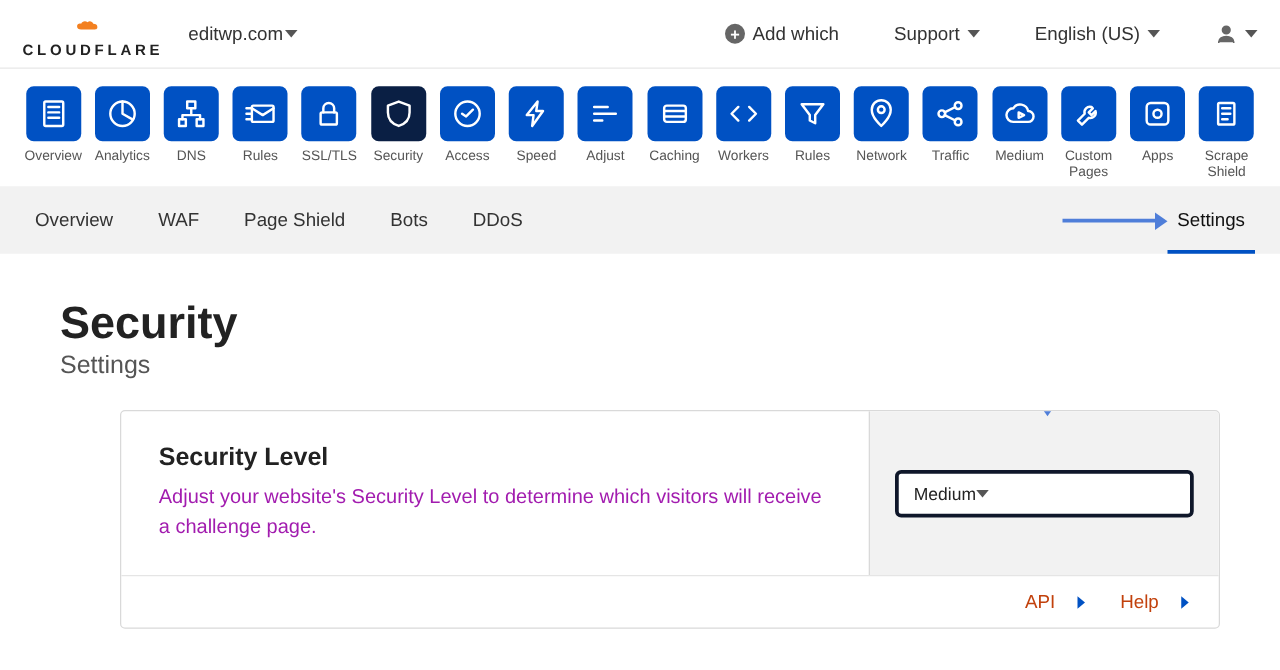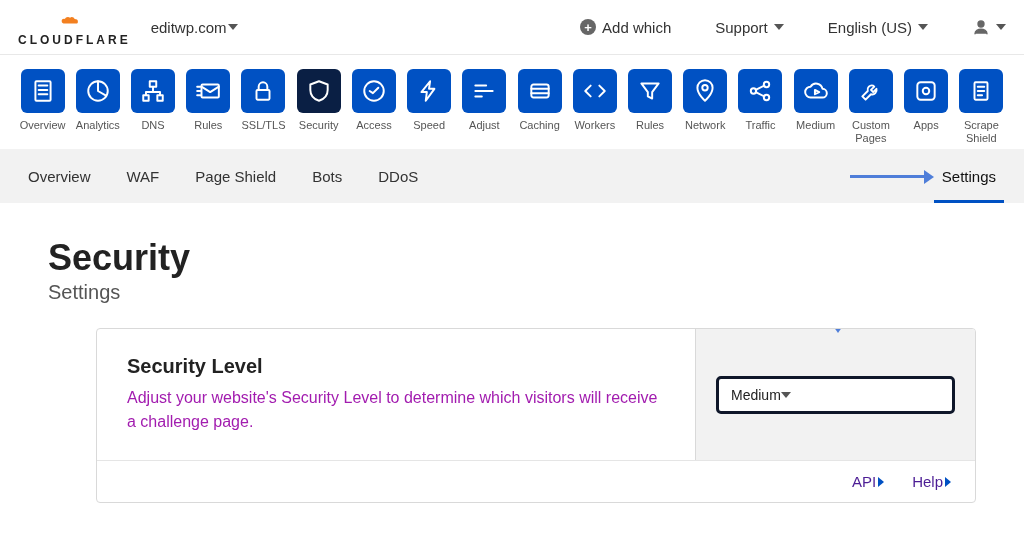--- a/index.html
+++ b/index.html
@@ -36,21 +36,21 @@
   .card-left { padding: 26px 30px; flex: 1; }
   .card-left h3 { font-size: 20px; font-weight: 700; margin-bottom: 8px; }
   .card-left p { font-size: 16px; color: #a21caf; line-height: 1.5; }
   .card-right { width: 280px; background: #f2f2f2; border-left: 1px solid #d9d9d9; display: flex; align-items: center; justify-content: center; position: relative; padding: 20px; }
   .select { width: 100%; height: 38px; border: 3px solid #0f172a; border-radius: 5px; background: #fff; padding: 0 12px; display: flex; align-items: center; font-size: 14px; cursor: pointer; }
   .arrow-down { width: 4px; height: 58px; background: #4f7ed9; position: absolute; top: -58px; left: 50%; }
   .arrow-down::before { content: ""; position: absolute; top: -4px; left: -3px; width: 10px; height: 4px; background: #4f7ed9; border-radius: 2px; }
   .arrow-down::after { content: ""; position: absolute; bottom: -4px; left: -5px; border-top: 10px solid #4f7ed9; border-left: 7px solid transparent; border-right: 7px solid transparent; }
 
   .card-foot { border-top: 1px solid #e5e5e5; display: flex; justify-content: flex-end; gap: 28px; padding: 12px 24px; }
-  .foot-link { color: #4c1d95; font-size: 15px; font-weight: 500; cursor: pointer; display: flex; align-items: center; gap: 2px; }
+  .foot-link { color: #c2410c; font-size: 15px; font-weight: 500; cursor: pointer; display: flex; align-items: center; gap: 18px; }
   .tri-right { width: 0; height: 0; border-top: 5px solid transparent; border-bottom: 5px solid transparent; border-left: 6px solid #0051c3; display: inline-block; }
 
   svg { width: 26px; height: 26px; stroke: #fff; stroke-width: 1.8; fill: none; stroke-linecap: round; stroke-linejoin: round; }
   .user-icon { width: 18px; height: 18px; color: #666; }
 </style>
 </head>
 <body>
 
 <div class="header">
   <div class="logo">

